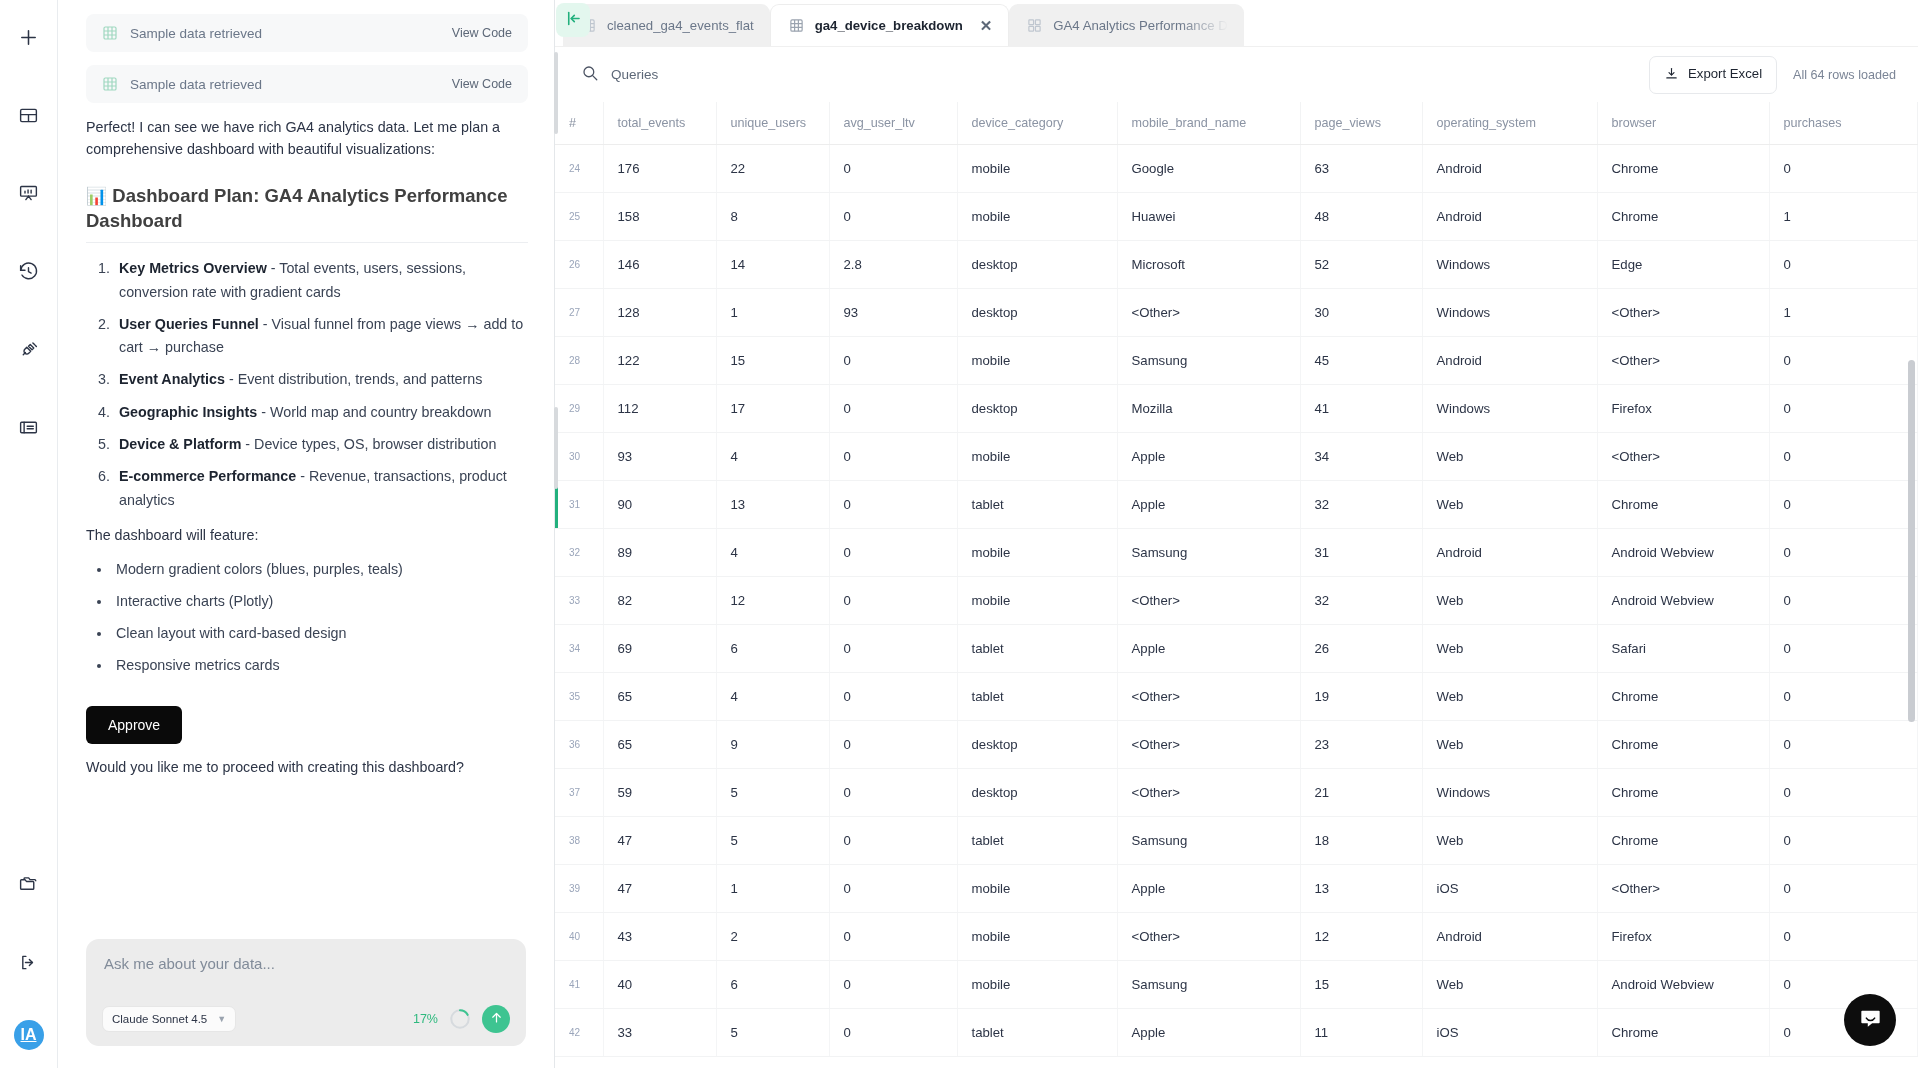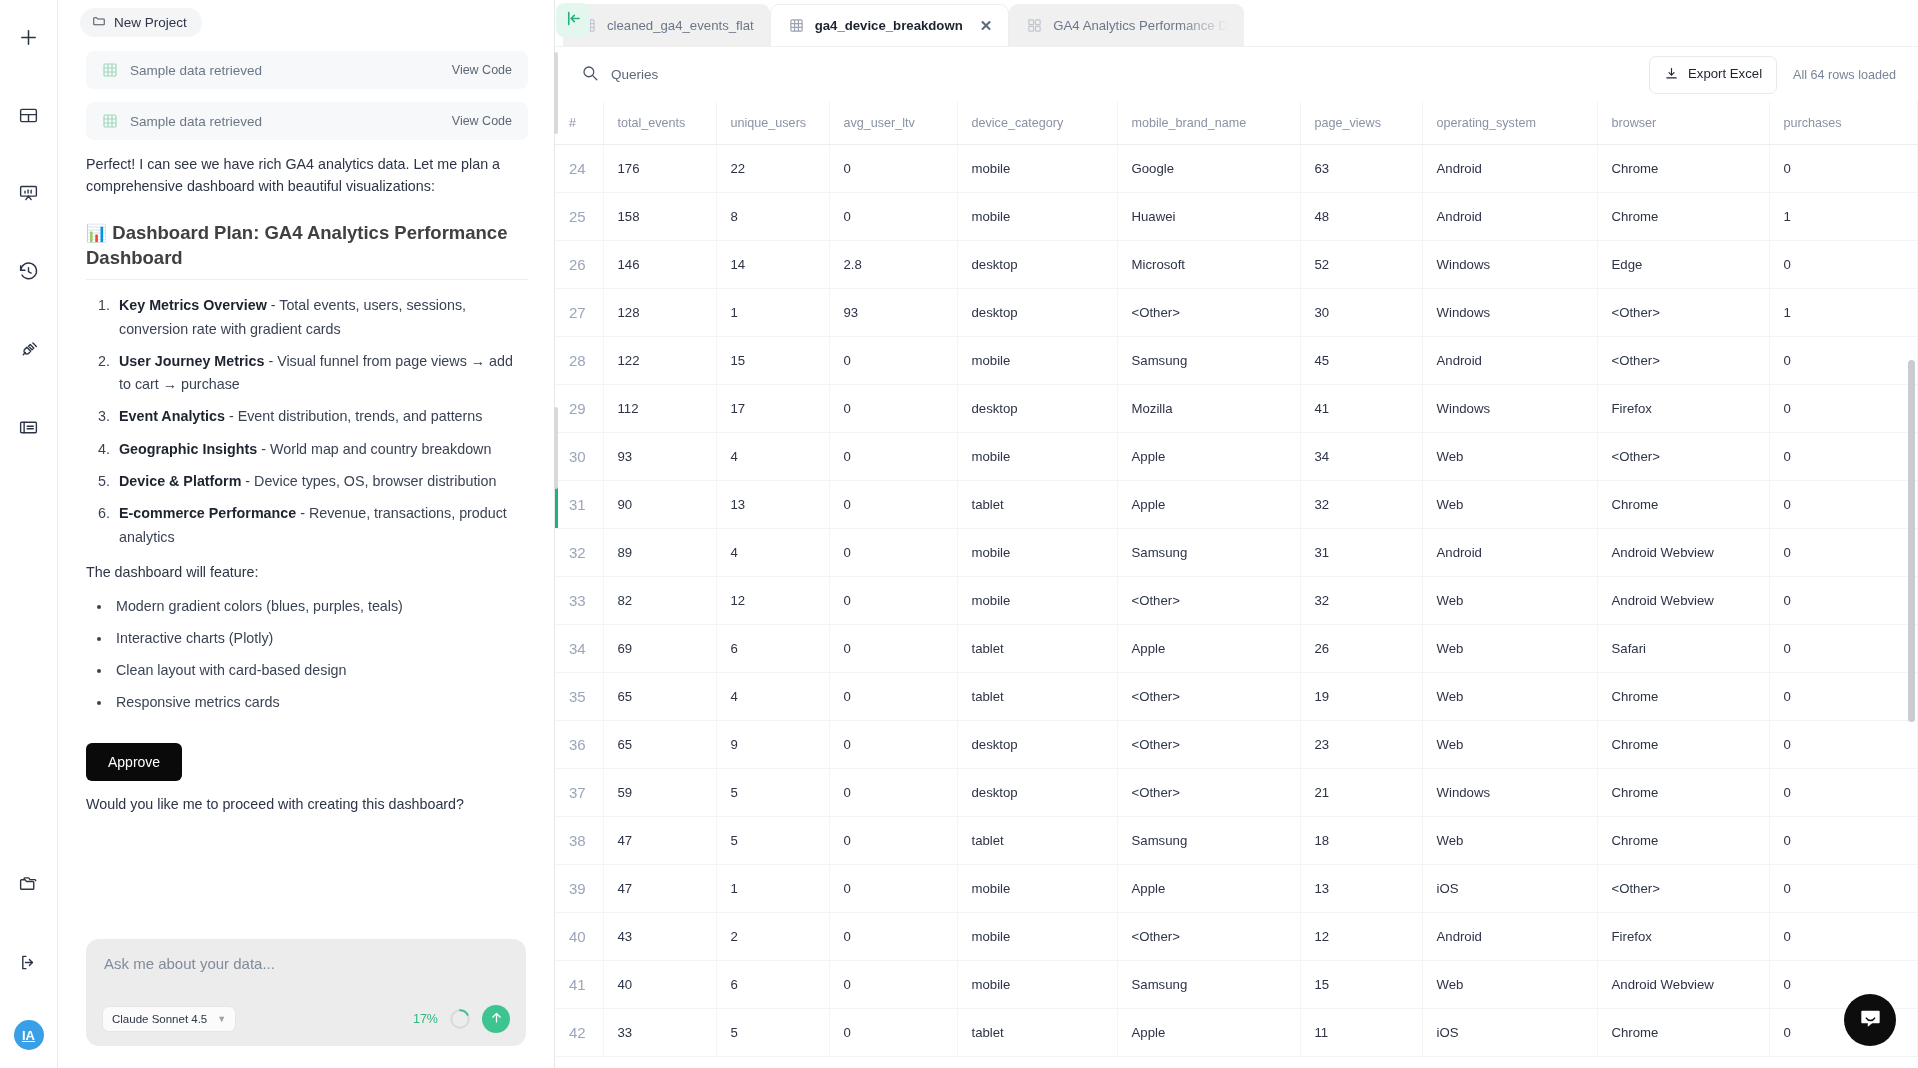--- a/index.html
+++ b/index.html
@@ -25,21 +25,21 @@
     display: flex; align-items: center; justify-content: center;
     margin-bottom: 38px;
     cursor: pointer; border-radius: 8px;
     color: #2c3446;
   }
   .rail-ico svg { display: block; }
   .rail-spacer { flex: 1 1 auto; }
   .avatar {
     width: 30px; height: 30px; border-radius: 50%;
     background: #39a0e8; color: #fff;
-    font-size: 13px; font-weight: 600;
+    font-size: 16px; font-weight: 600;
     display: flex; align-items: center; justify-content: center;
     margin-bottom: 18px; cursor: pointer; text-decoration: underline;
   }
 
   
   .chat {
     width: 497px; flex: 0 0 497px;
     border-right: 1px solid #e4e7ea;
     position: relative;
     display: flex; flex-direction: column;
@@ -179,21 +179,21 @@
     text-align: left; padding: 14px 0 14px 14px;
     border-bottom: 1px solid #ededed; border-right: 1px solid #f2f3f4;
     background: #fff; white-space: nowrap;
   }
   table.grid td {
     font-size: 13.2px; color: #2c3446;
     padding: 14px 0 14px 14px; height: 48px;
     border-bottom: 1px solid #f2f3f4; border-right: 1px solid #f4f5f6;
     white-space: nowrap; overflow: hidden;
   }
-  table.grid td.idx { color: #9aa5ba; font-size: 15px; }
+  table.grid td.idx { color: #9aa5ba; font-size: 10px; }
   table.grid tr.sel td.idx { box-shadow: inset 3px 0 0 #22b07d; }
   col.c-idx { width: 48px; }
   col.c-te { width: 113px; }
   col.c-uu { width: 113px; }
   col.c-ltv { width: 128px; }
   col.c-dc { width: 160px; }
   col.c-mbn { width: 183px; }
   col.c-pv { width: 122px; }
   col.c-os { width: 175px; }
   col.c-br { width: 172px; }
@@ -301,30 +301,20 @@
         <svg width="19" height="19" viewBox="0 0 24 24" fill="none" stroke="currentColor" stroke-width="2" stroke-linecap="round" stroke-linejoin="round">
             <path d="M6 4.5v15"></path>
             <path d="M19 12H9.5"></path>
             <path d="M13 8l-4 4 4 4"></path>
           </svg>
       </span>
     </div>
     <div class="drag-handle"></div>
     <div class="drag-handle2"></div>
 
-    <div class="chat-head">
-      <div class="proj-pill">
-        <span>
-          <svg width="14" height="14" viewBox="0 0 24 24" fill="none" stroke="#4a5262" stroke-width="1.8" stroke-linejoin="round">
-              <path d="M3 7.5a1 1 0 0 1 1-1h4l1.6 2H20a1 1 0 0 1 1 1v8a1 1 0 0 1-1 1H4a1 1 0 0 1-1-1z"></path>
-            </svg>
-        </span>
-        <span>New Project</span>
-      </div>
-    </div>
 
     <div class="chat-body">
 
       <div class="sample-row">
         <span class="grid-ic">
           <svg width="16" height="16" viewBox="0 0 24 24" fill="none" stroke="currentColor" stroke-width="1.8">
               <rect x="3" y="3" width="18" height="18" rx="2"></rect>
               <path d="M3 9h18M3 15h18M9 3v18M15 3v18"></path>
             </svg>
         </span>
@@ -343,21 +333,21 @@
         <span class="vc">View Code</span>
       </div>
 
       <p class="para">Perfect! I can see we have rich GA4 analytics data. Let me plan a comprehensive dashboard with beautiful visualizations:</p>
 
       <h2 class="plan-title"><span class="emo">📊</span> <span>Dashboard Plan: GA4 Analytics Performance Dashboard</span></h2>
 
 
       <ol class="sections">
         <li><b>Key Metrics Overview</b><span> - Total events, users, sessions, conversion rate with gradient cards</span></li>
-        <li><b>User Journey Metrics</b><span> - Visual funnel from page views → add to cart → purchase</span></li>
+        <li><b>User Queries Funnel</b><span> - Visual funnel from page views → add to cart → purchase</span></li>
         <li><b>Event Analytics</b><span> - Event distribution, trends, and patterns</span></li>
         <li><b>Geographic Insights</b><span> - World map and country breakdown</span></li>
         <li><b>Device &amp; Platform</b><span> - Device types, OS, browser distribution</span></li>
         <li><b>E-commerce Performance</b><span> - Revenue, transactions, product analytics</span></li>
       </ol>
 
       <p class="para">The dashboard will feature:</p>
 
       <ul class="features">
         <li>Modern gradient colors (blues, purples, teals)</li>

